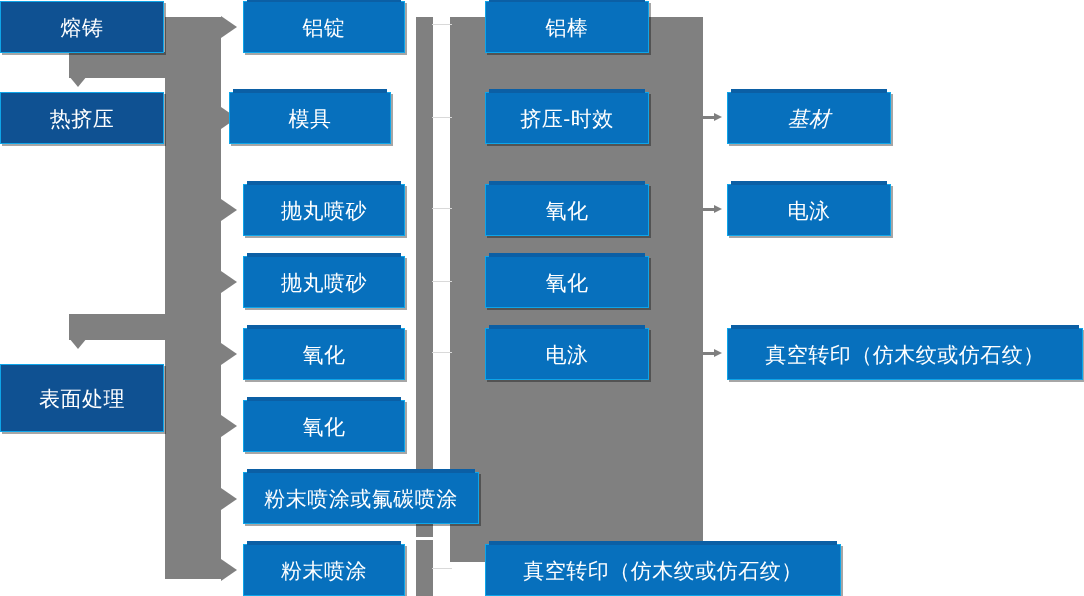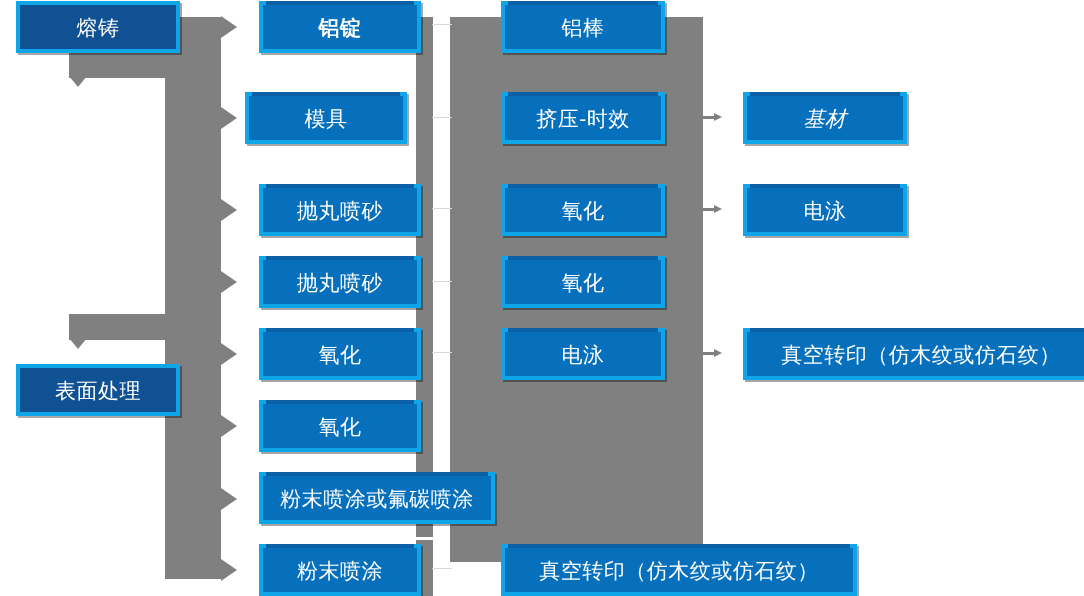--- a/index.html
+++ b/index.html
@@ -75,25 +75,24 @@
   
   .box {
     position: absolute;
     box-sizing: border-box;
     display: flex;
     align-items: center;
     justify-content: center;
     color: #ffffff;
     font-size: 21px;
     letter-spacing: 0.5px;
-    border: 4px solid #0ea5e9;
+    border: 1px solid #0ea5e9;
     box-shadow: 2px 2px 0 rgba(0,0,0,0.35);
     line-height: 1;
     white-space: nowrap;
-    margin-left: 16px;
   }
   .box.dark {
     background: #0f5192;
   }
   .box.mid {
     background: #0770bd;
   }
   .box .inner-hl {
     position: absolute;
     left: 3px;
@@ -151,25 +150,28 @@
       <div class="head"></div>
   </div>
   <div class="sm-arrow" style="left:703px; top:349px;">
     <div class="shaft"></div>
       <div class="head"></div>
   </div>
 
   <div class="box dark" style="left:0px; top:1px; width:164px; height:52px;">
     <span class="lbl">熔铸</span>
   </div>
-  <div class="box dark" style="left:0px; top:364px; width:164px; height:52px;">
+  <div class="box dark" style="left:0px; top:92px; width:164px; height:52px;">
+    <span class="lbl">热挤压</span>
+  </div>
+  <div class="box dark" style="left:0px; top:364px; width:164px; height:68px;">
     <span class="lbl">表面处理</span>
   </div>
 
-  <div class="box mid" style="left:243px; top:1px; width:162px; height:52px;font-weight:bold;">
+  <div class="box mid" style="left:243px; top:1px; width:162px; height:52px;">
     <span class="inner-hl"></span>
     <span class="lbl">铝锭</span>
   </div>
   <div class="box mid" style="left:229px; top:92px; width:162px; height:52px;">
     <span class="inner-hl"></span>
     <span class="lbl">模具</span>
   </div>
   <div class="box mid" style="left:243px; top:184px; width:162px; height:52px;">
     <span class="inner-hl"></span>
     <span class="lbl">抛丸喷砂</span>

